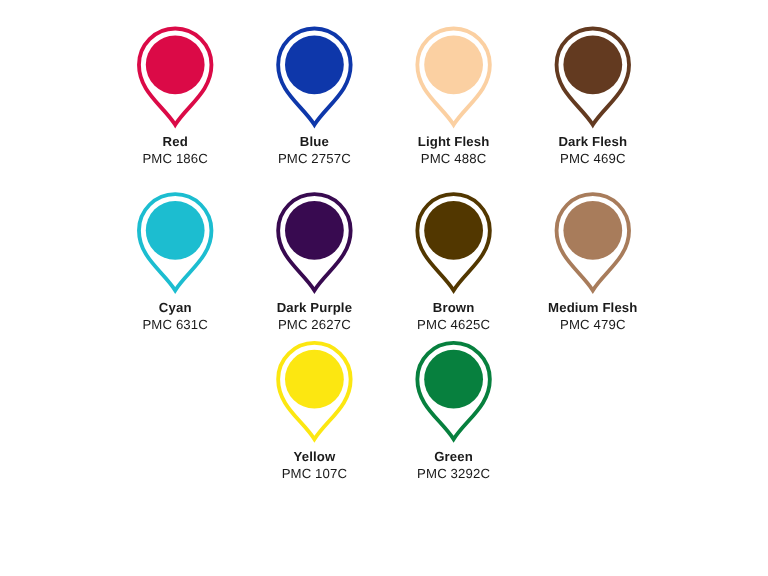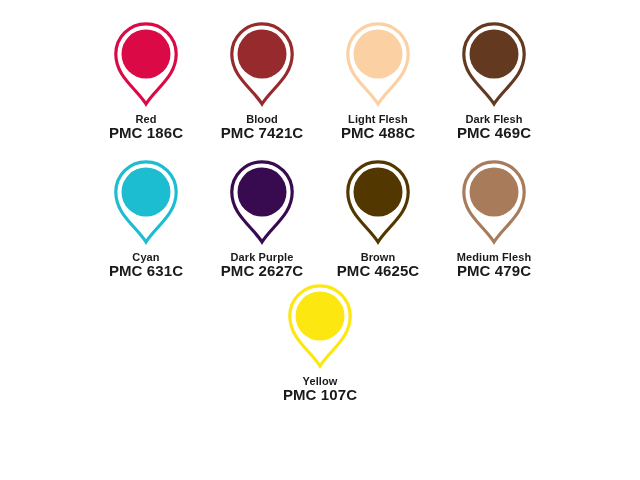--- a/index.html
+++ b/index.html
@@ -63,22 +63,22 @@
     font-weight: bold;
     color: #1a1a1a;
     letter-spacing: 0.1px;
     line-height: 14px;
     margin-top: 4px;
     text-align: center;
     white-space: nowrap;
   }
 
   .label-code {
-    font-size: 15px;
-    font-weight: bold;
+    font-size: 11px;
+    font-weight: normal;
     color: #1a1a1a;
     letter-spacing: 0.1px;
     line-height: 14px;
     text-align: left;
     white-space: nowrap;
   }
 
   .note {
     margin-top: 18px;
     font-size: 11.5px;
@@ -100,26 +100,26 @@
             <path d="M 42 88 C 32 72, 11.8 60.6, 11.8 38 A 30.2 30.2 0 1 1 72.2 38 C 72.2 60.6, 52 72, 42 88 Z" fill="none" stroke="#DB0A47" stroke-width="3.2" stroke-linejoin="miter"></path>
             <circle cx="42" cy="38" r="24.5" fill="#DB0A47"></circle>
           </svg>
         </span>
       <span class="label-name">Red</span>
       <span class="label-code">PMC 186C</span>
     </div>
     <div class="swatch">
       <span class="pin-wrap">
           <svg class="pin-svg" viewBox="0 0 84 92" xmlns="http://www.w3.org/2000/svg" aria-hidden="true">
-            <path d="M 42 88 C 32 72, 11.8 60.6, 11.8 38 A 30.2 30.2 0 1 1 72.2 38 C 72.2 60.6, 52 72, 42 88 Z" fill="none" stroke="#962A2C" stroke-width="3.2" stroke-linejoin="miter"></path>
-            <circle cx="42" cy="38" r="24.5" fill="#962A2C"></circle>
-          </svg>
-        </span>
-      <span class="label-name">Blood</span>
-      <span class="label-code">PMC 7421C</span>
+            <path d="M 42 88 C 32 72, 11.8 60.6, 11.8 38 A 30.2 30.2 0 1 1 72.2 38 C 72.2 60.6, 52 72, 42 88 Z" fill="none" stroke="#0E37AA" stroke-width="3.2" stroke-linejoin="miter"></path>
+            <circle cx="42" cy="38" r="24.5" fill="#0E37AA"></circle>
+          </svg>
+        </span>
+      <span class="label-name">Blue</span>
+      <span class="label-code">PMC 2757C</span>
     </div>
     <div class="swatch">
       <span class="pin-wrap">
           <svg class="pin-svg" viewBox="0 0 84 92" xmlns="http://www.w3.org/2000/svg" aria-hidden="true">
             <path d="M 42 88 C 32 72, 11.8 60.6, 11.8 38 A 30.2 30.2 0 1 1 72.2 38 C 72.2 60.6, 52 72, 42 88 Z" fill="none" stroke="#FBD0A2" stroke-width="3.2" stroke-linejoin="miter"></path>
             <circle cx="42" cy="38" r="24.5" fill="#FBD0A2"></circle>
           </svg>
         </span>
       <span class="label-name">Light Flesh</span>
       <span class="label-code">PMC 488C</span>
@@ -183,16 +183,26 @@
     <div class="swatch">
       <span class="pin-wrap">
           <svg class="pin-svg" viewBox="0 0 84 92" xmlns="http://www.w3.org/2000/svg" aria-hidden="true">
             <path d="M 42 88 C 32 72, 11.8 60.6, 11.8 38 A 30.2 30.2 0 1 1 72.2 38 C 72.2 60.6, 52 72, 42 88 Z" fill="none" stroke="#FCE711" stroke-width="3.2" stroke-linejoin="miter"></path>
             <circle cx="42" cy="38" r="24.5" fill="#FCE711"></circle>
           </svg>
         </span>
       <span class="label-name">Yellow</span>
       <span class="label-code">PMC 107C</span>
     </div>
+    <div class="swatch">
+      <span class="pin-wrap">
+          <svg class="pin-svg" viewBox="0 0 84 92" xmlns="http://www.w3.org/2000/svg" aria-hidden="true">
+            <path d="M 42 88 C 32 72, 11.8 60.6, 11.8 38 A 30.2 30.2 0 1 1 72.2 38 C 72.2 60.6, 52 72, 42 88 Z" fill="none" stroke="#07803E" stroke-width="3.2" stroke-linejoin="miter"></path>
+            <circle cx="42" cy="38" r="24.5" fill="#07803E"></circle>
+          </svg>
+        </span>
+      <span class="label-name">Green</span>
+      <span class="label-code">PMC 3292C</span>
+    </div>
   </div>
 
 
 </div>
 
 </body></html>

